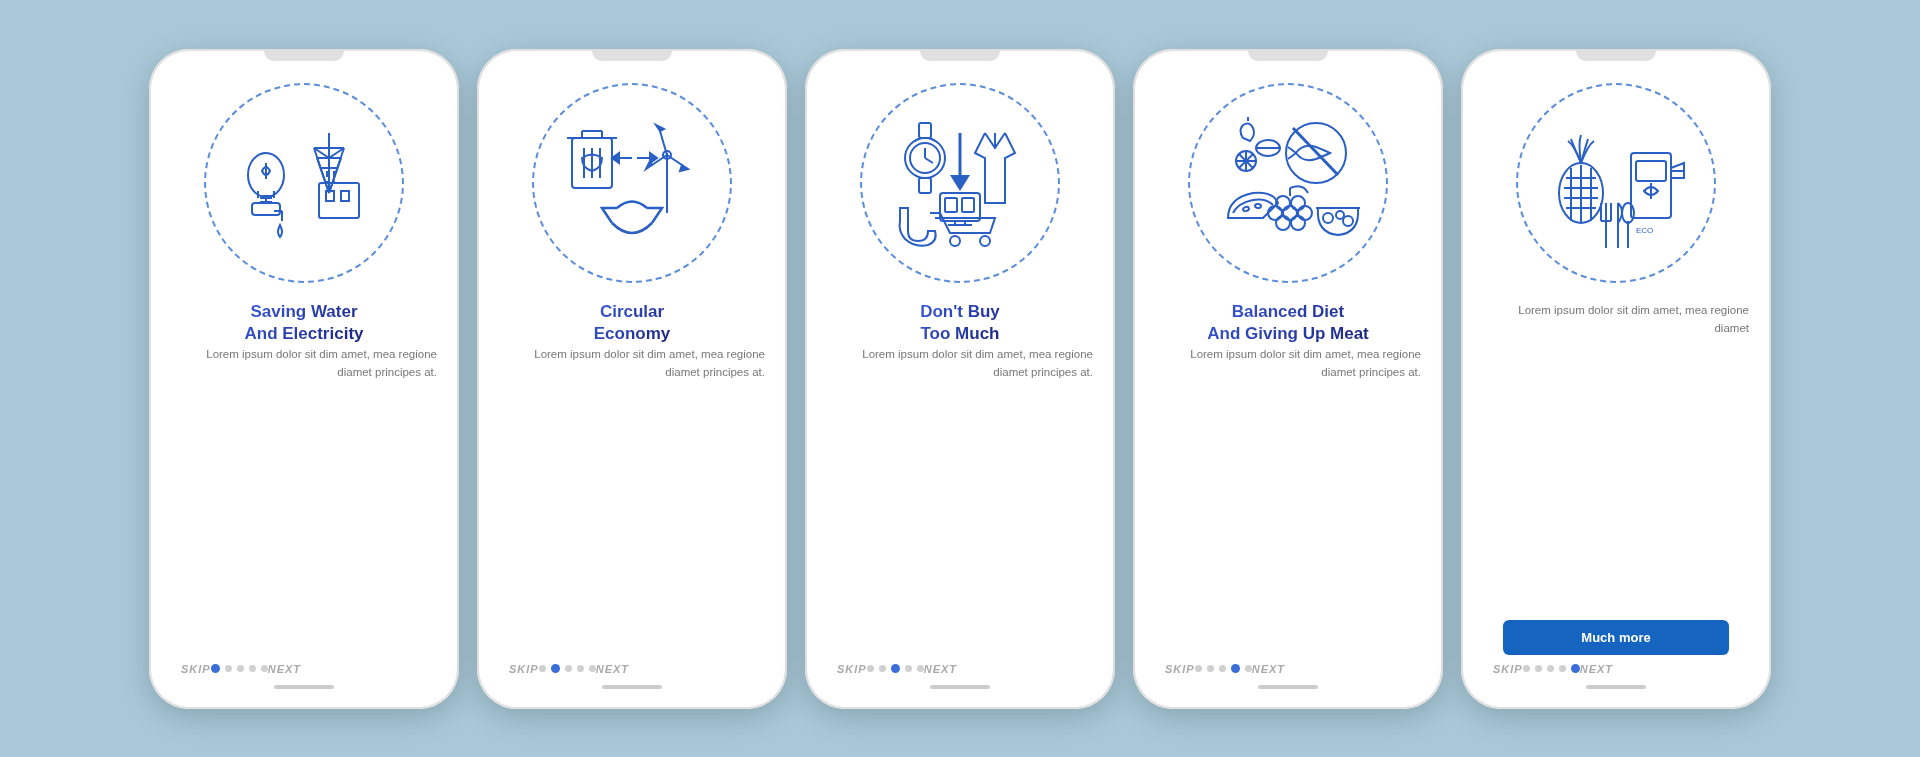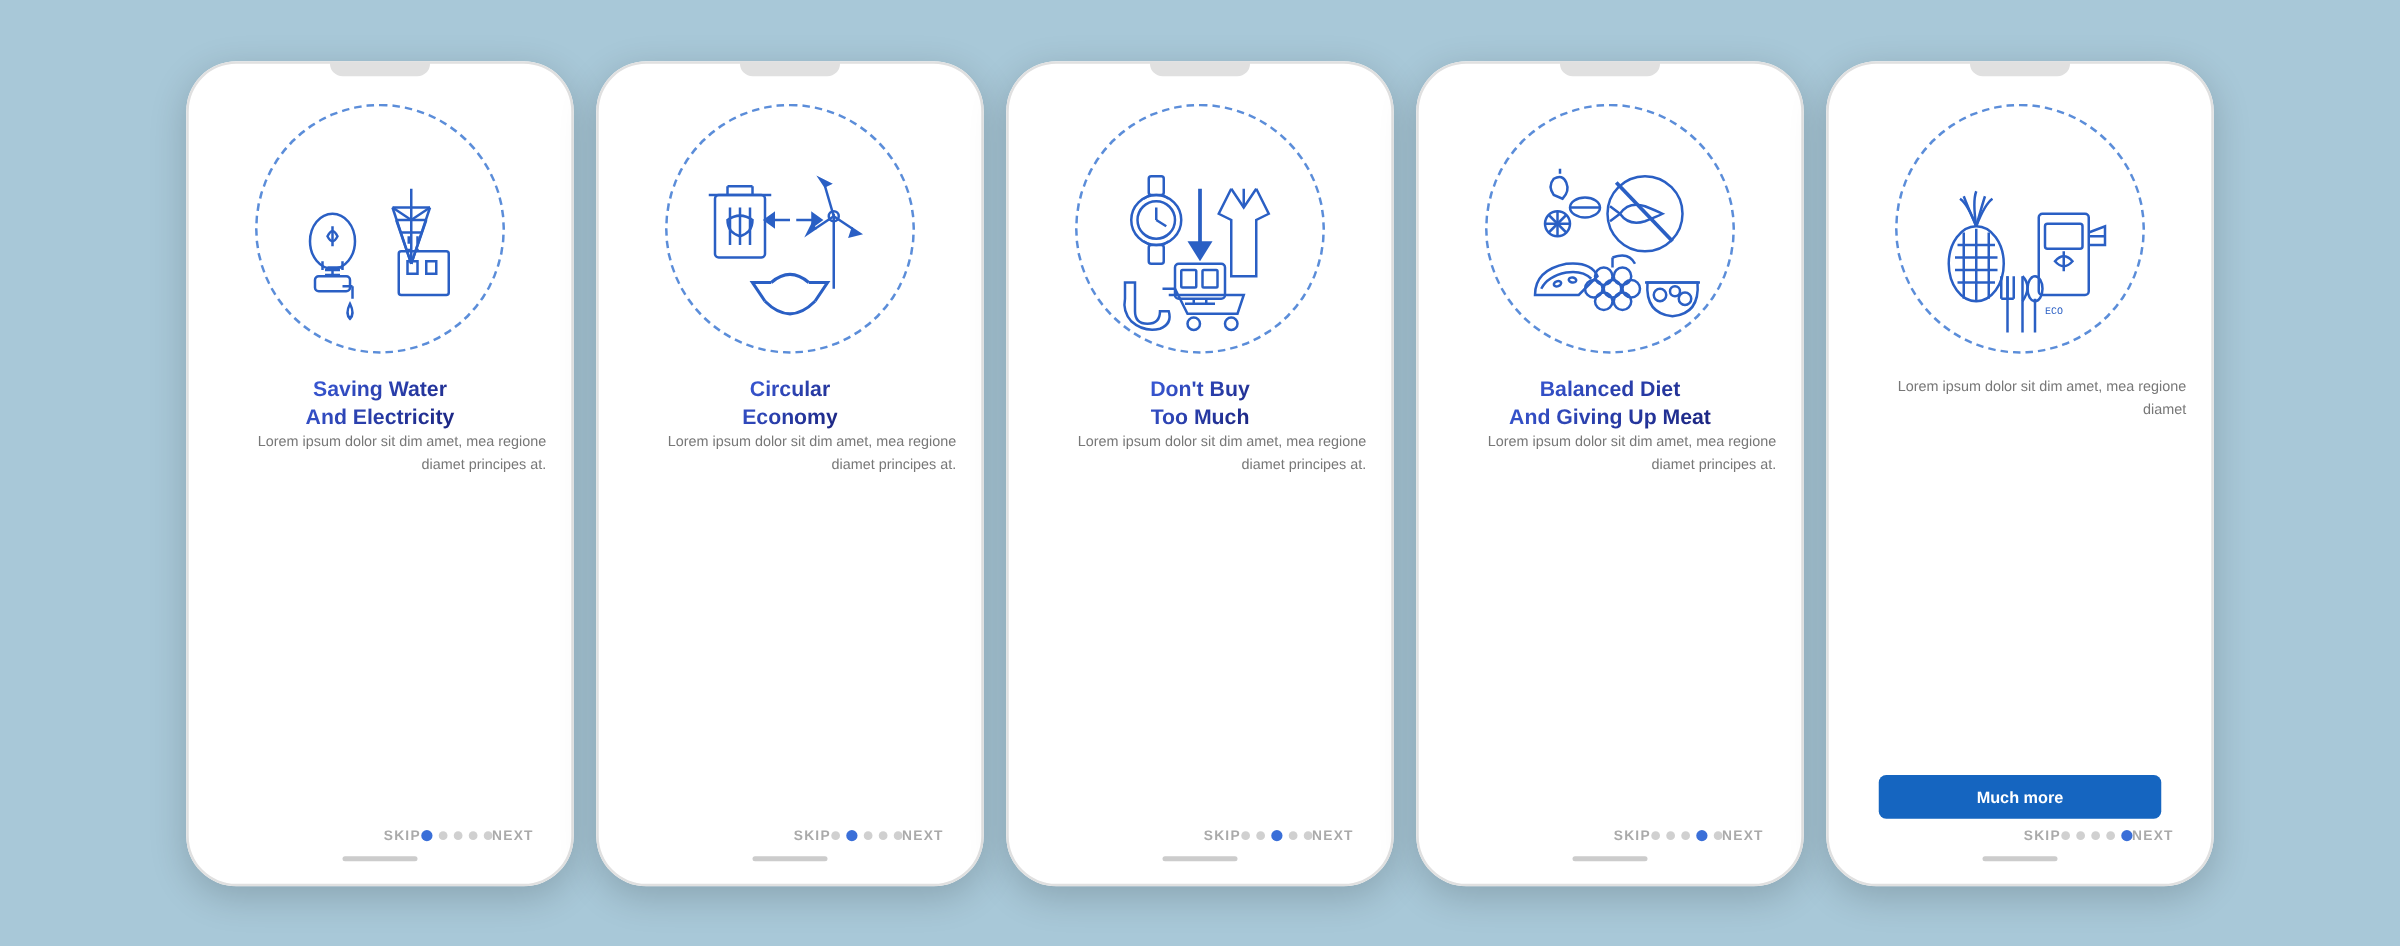--- a/index.html
+++ b/index.html
@@ -50,27 +50,26 @@
       flex-direction: column;
       align-items: center;
       padding: 24px 22px 16px 22px;
     }
     .icon-circle {
       width: 200px;
       height: 200px;
       border: 2.5px dashed #5b8dd9;
       border-radius: 50%;
       display: flex;
-      align-items: flex-end;
+      align-items: center;
       justify-content: center;
       margin-top: 10px;
       margin-bottom: 18px;
       position: relative;
       flex-shrink: 0;
-      font-family: Liberation Mono, monospace;
     }
     .icon-circle svg {
       width: 160px;
       height: 160px;
     }
     .phone-title {
       font-size: 17px;
       font-weight: 700;
       color: #2a3fa0;
       text-align: center;
@@ -99,25 +98,26 @@
       font-size: 13px;
       font-weight: 600;
       cursor: pointer;
       margin-bottom: 8px;
       width: 85%;
       text-align: center;
     }
     .phone-nav {
       display: flex;
       align-items: center;
-      justify-content: flex-end;
+      justify-content: flex-start;
       width: 100%;
       padding: 0 10px;
       margin-top: auto;
       padding-bottom: 4px;
+      font-style: italic;
     }
     .nav-skip, .nav-next {
       font-size: 11px;
       font-weight: 700;
       color: #aaa;
       letter-spacing: 1px;
       text-transform: uppercase;
     }
     .nav-dots {
       display: flex;

